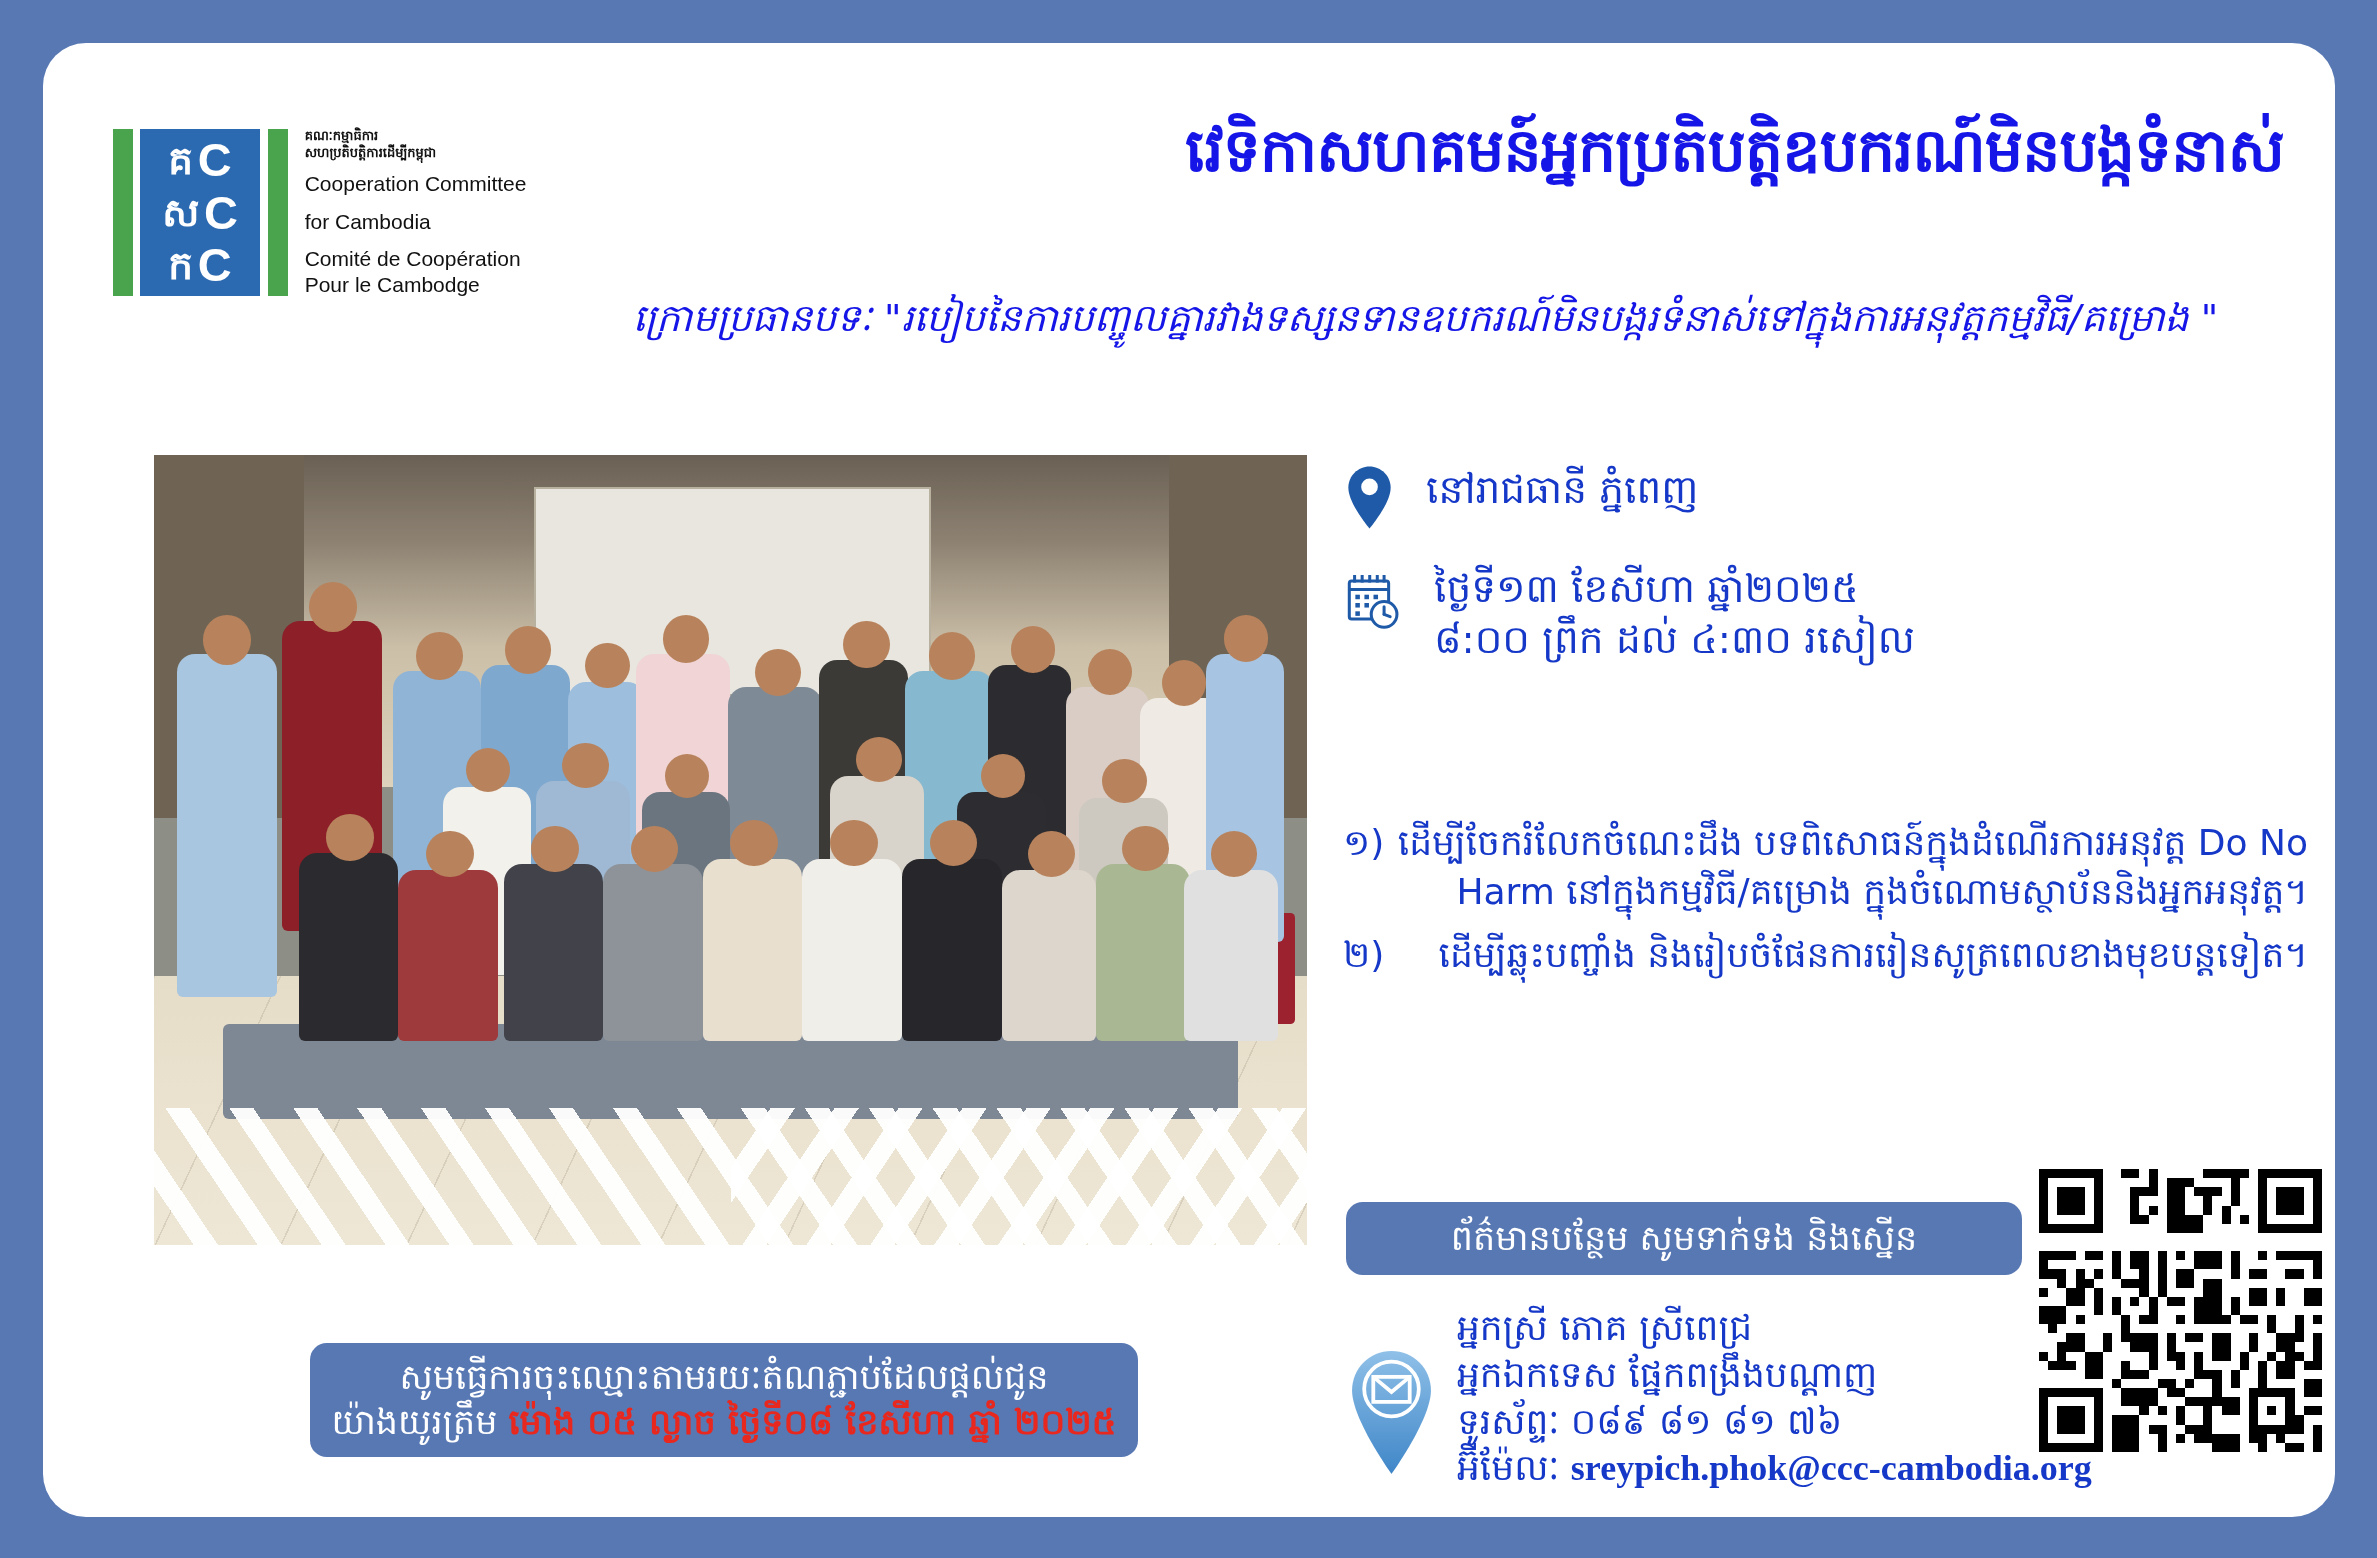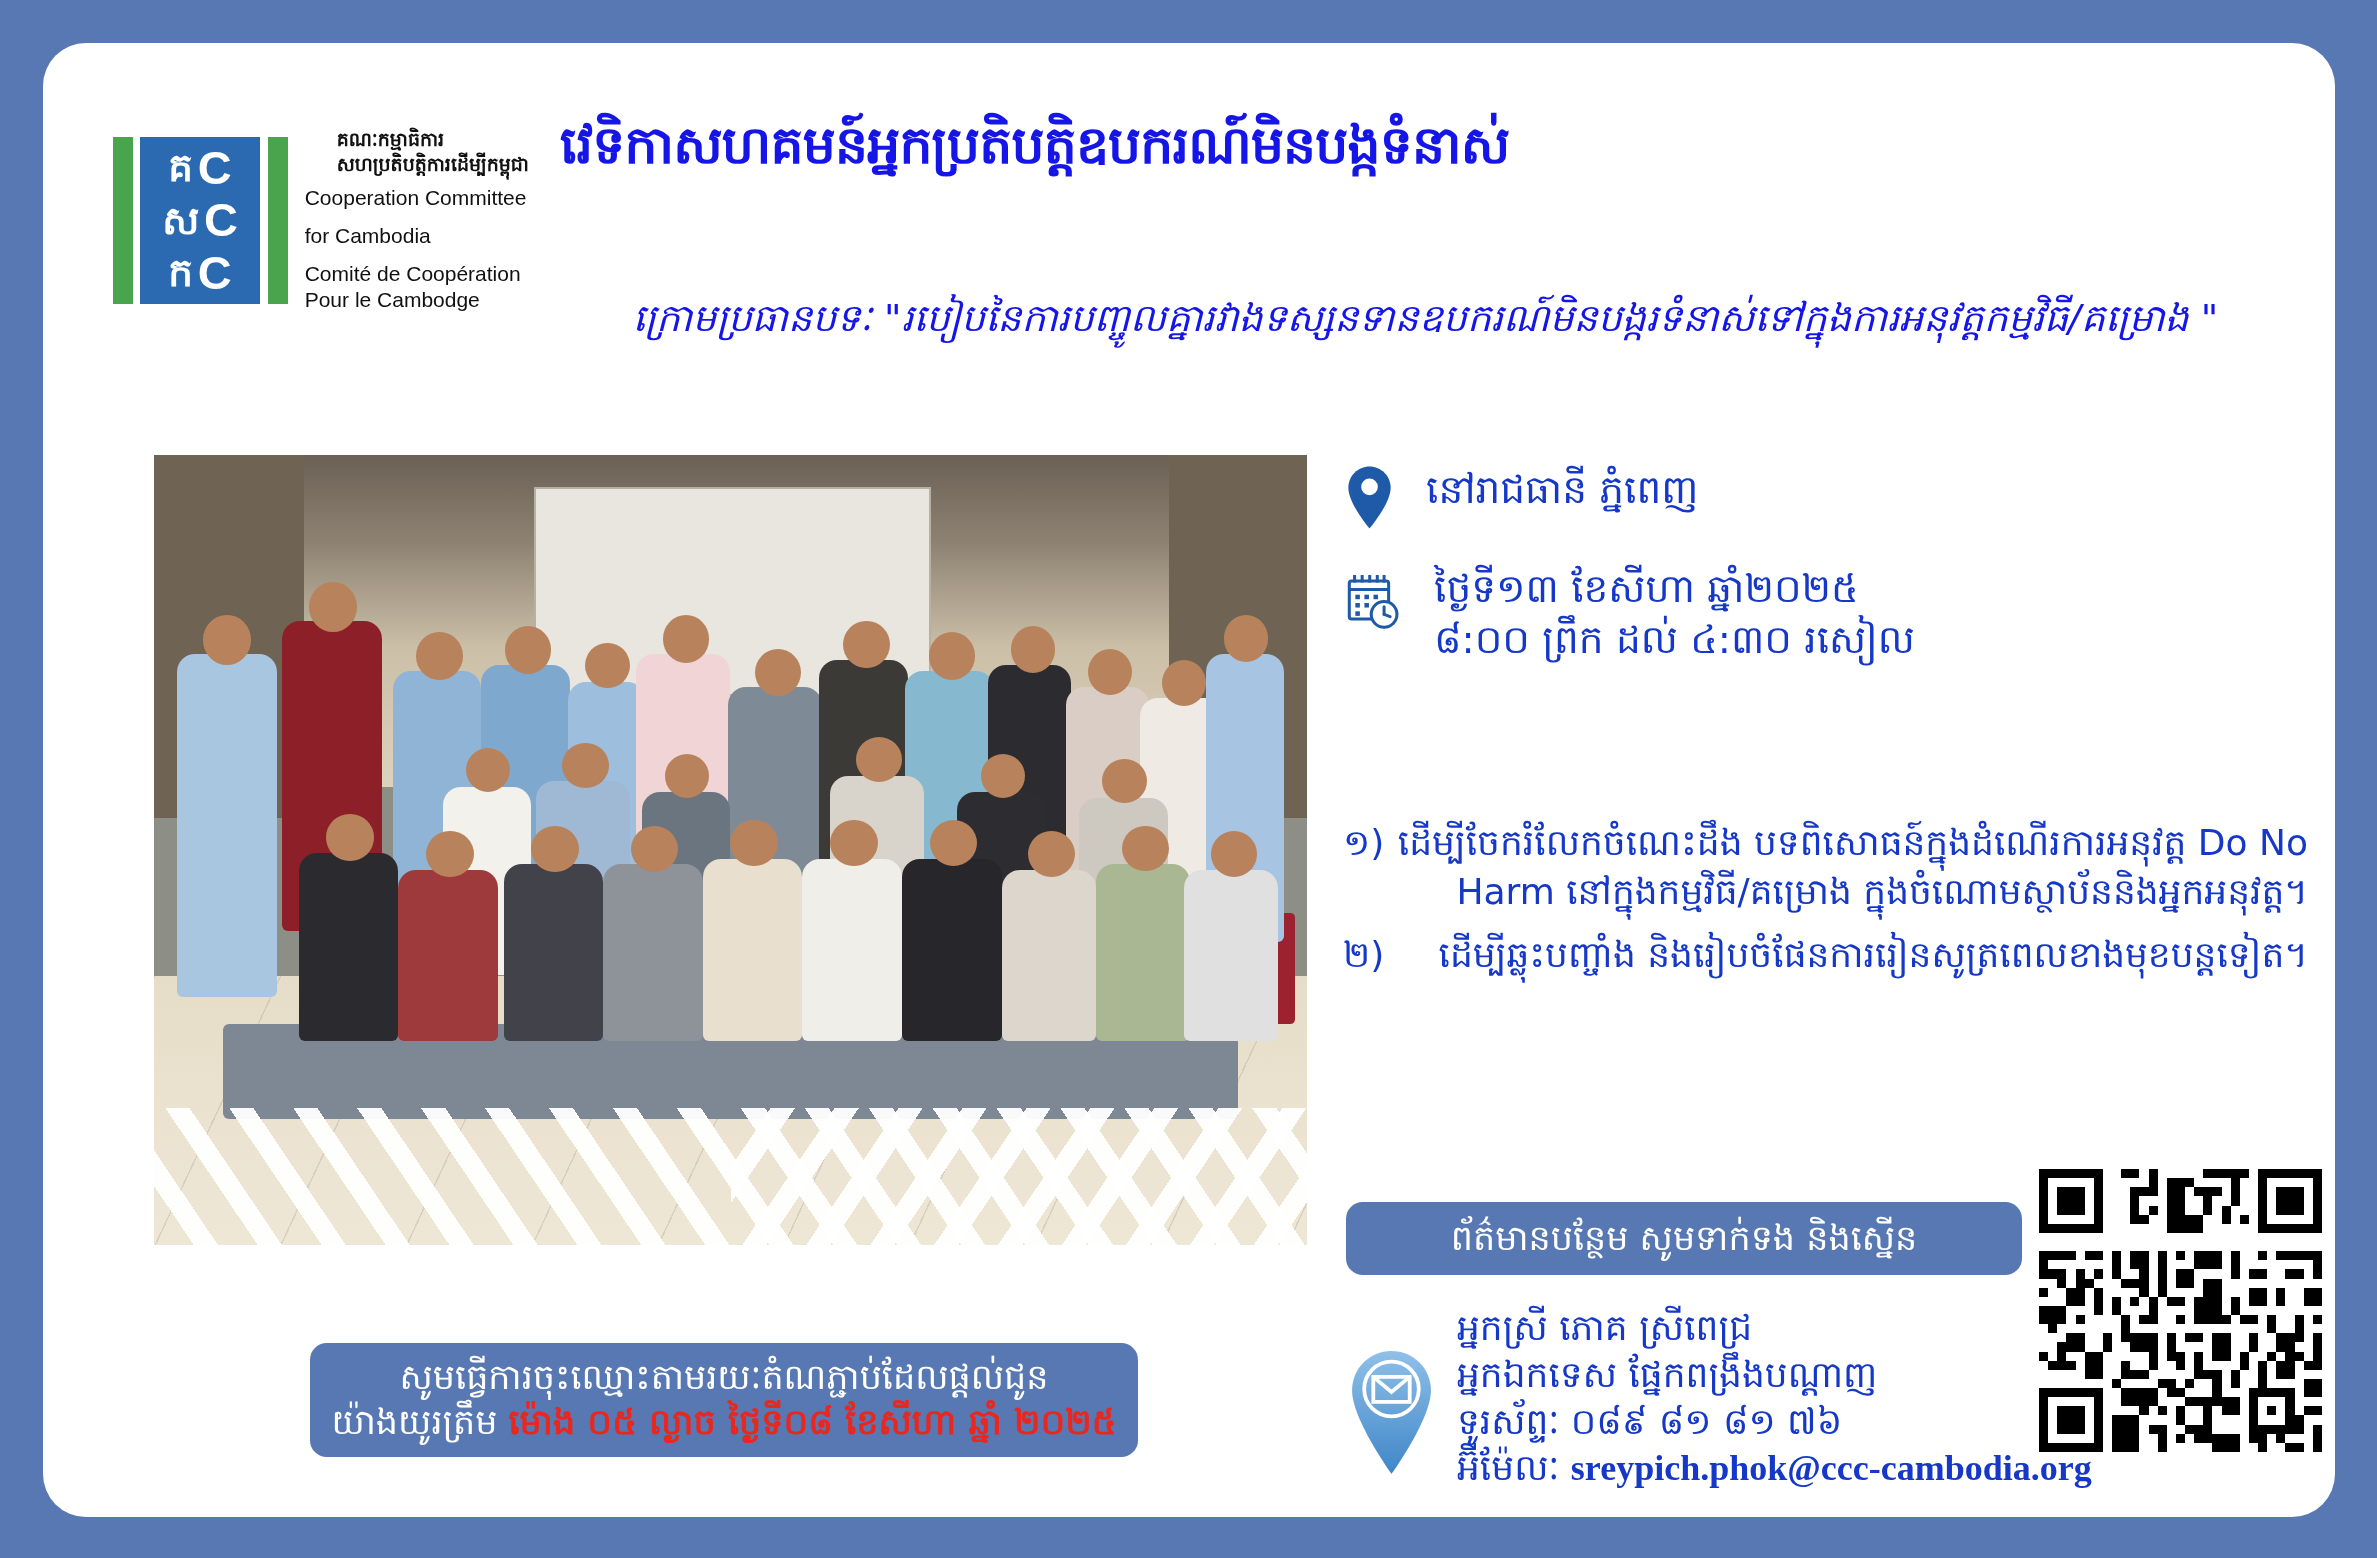--- a/index.html
+++ b/index.html
@@ -22,29 +22,29 @@
   .logo-block{position:absolute;left:70px;top:85px;display:flex;align-items:center;gap:16.7px;}
   .logo-mark{position:relative;width:175px;height:167px;}
   .bar{position:absolute;top:0;width:20px;height:167px;background:#4aa44e;}
   .bar.l{left:0;} .bar.r{right:0;}
   .logo-box{position:absolute;left:27px;top:0;width:120px;height:167px;background:#2b69b0;
             display:flex;flex-direction:column;justify-content:space-around;align-items:center;padding:4.6px 0;box-sizing:border-box;}
   .logo-row{display:flex;align-items:center;justify-content:center;width:100%;gap:4.6px;}
   .kh-glyph{color:#fff;font-size:39px;line-height:1;font-weight:700;font-family:"DejaVu Sans",sans-serif;}
   .c-glyph{color:#fff;font-size:47px;line-height:0.85;font-weight:bold;font-family:"Liberation Sans",sans-serif;}
   .logo-text{display:flex;flex-direction:column;gap:1.5px;}
-  .lt-kh{font-size:19px;line-height:1.22;color:#111;font-weight:700;font-family:"DejaVu Sans",sans-serif;margin-left:32px;}
+  .lt-kh{font-size:13px;line-height:1.22;color:#111;font-weight:700;font-family:"DejaVu Sans",sans-serif;}
   .lt-en{font-size:21px;line-height:1.16;color:#111;margin-top:9px;font-family:"Liberation Sans",sans-serif;}
   .lt-fr{font-size:21px;line-height:1.16;color:#111;margin-top:12px;font-family:"Liberation Sans",sans-serif;}
 
   
   .title{
     position:absolute;left:517px;top:73px;width:1724px;
-    text-align:left;color:#1515e8;font-weight:700;
-    font-size:52px;line-height:1.14;letter-spacing:-0.8px;
+    text-align:right;color:#1515e8;font-weight:700;
+    font-size:60px;line-height:1.14;letter-spacing:-0.8px;
     font-family:"DejaVu Sans",sans-serif;
   }
   .subtitle{
     position:absolute;left:524px;top:251px;width:1717px;
     text-align:center;color:#1515e8;
     font-size:38px;line-height:1.28;
     font-family:"DejaVu Sans",sans-serif;
     font-style:italic;
   }
 

